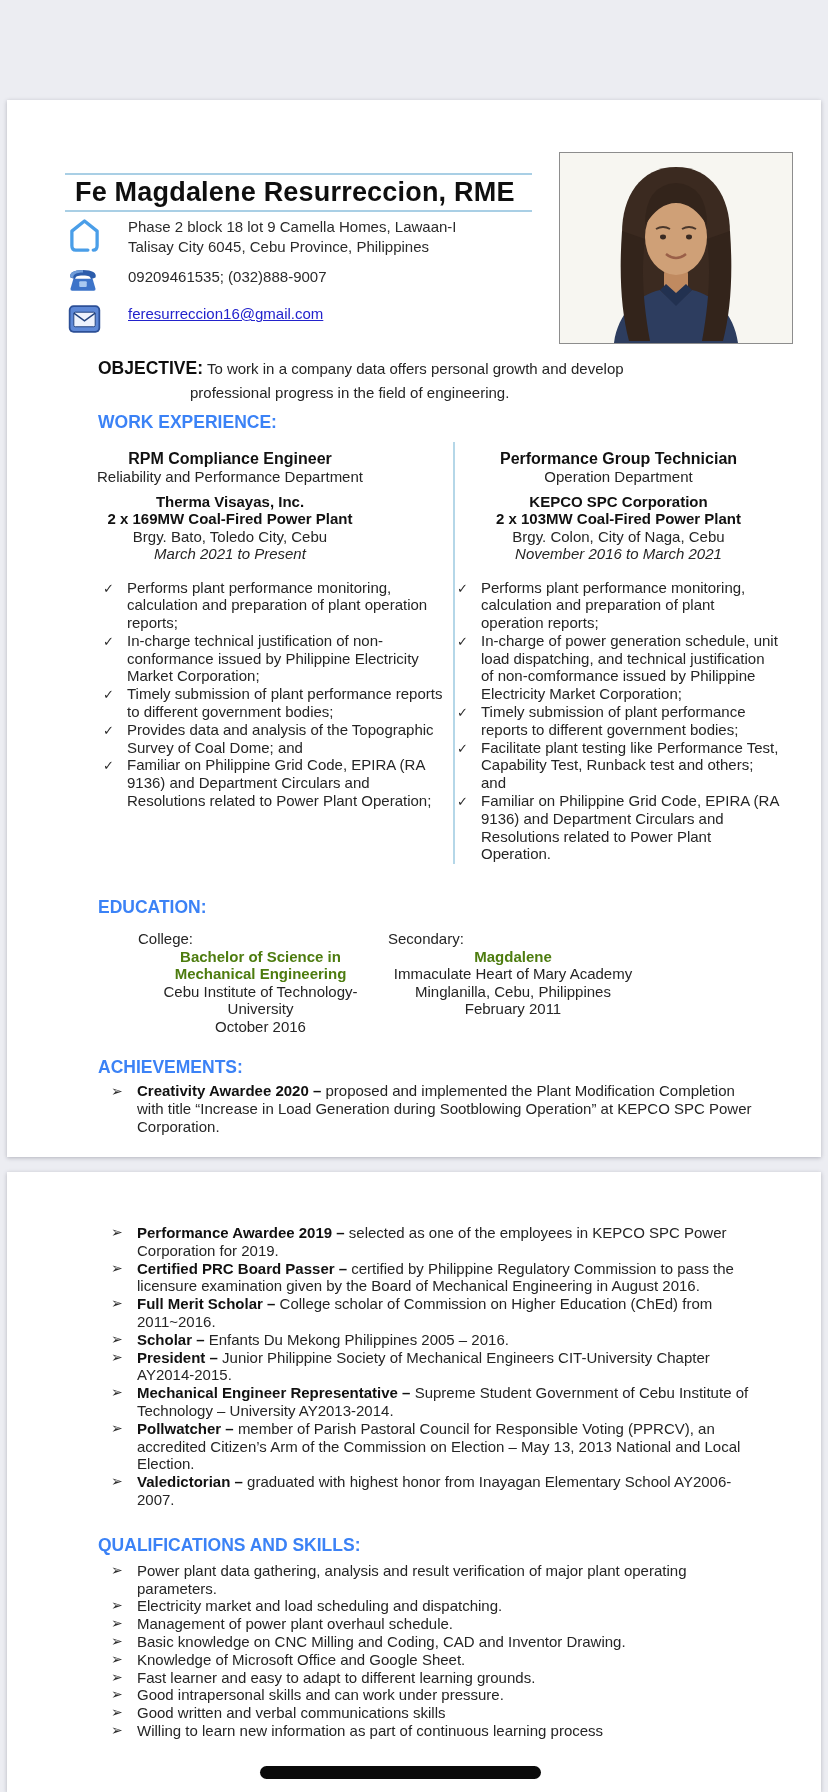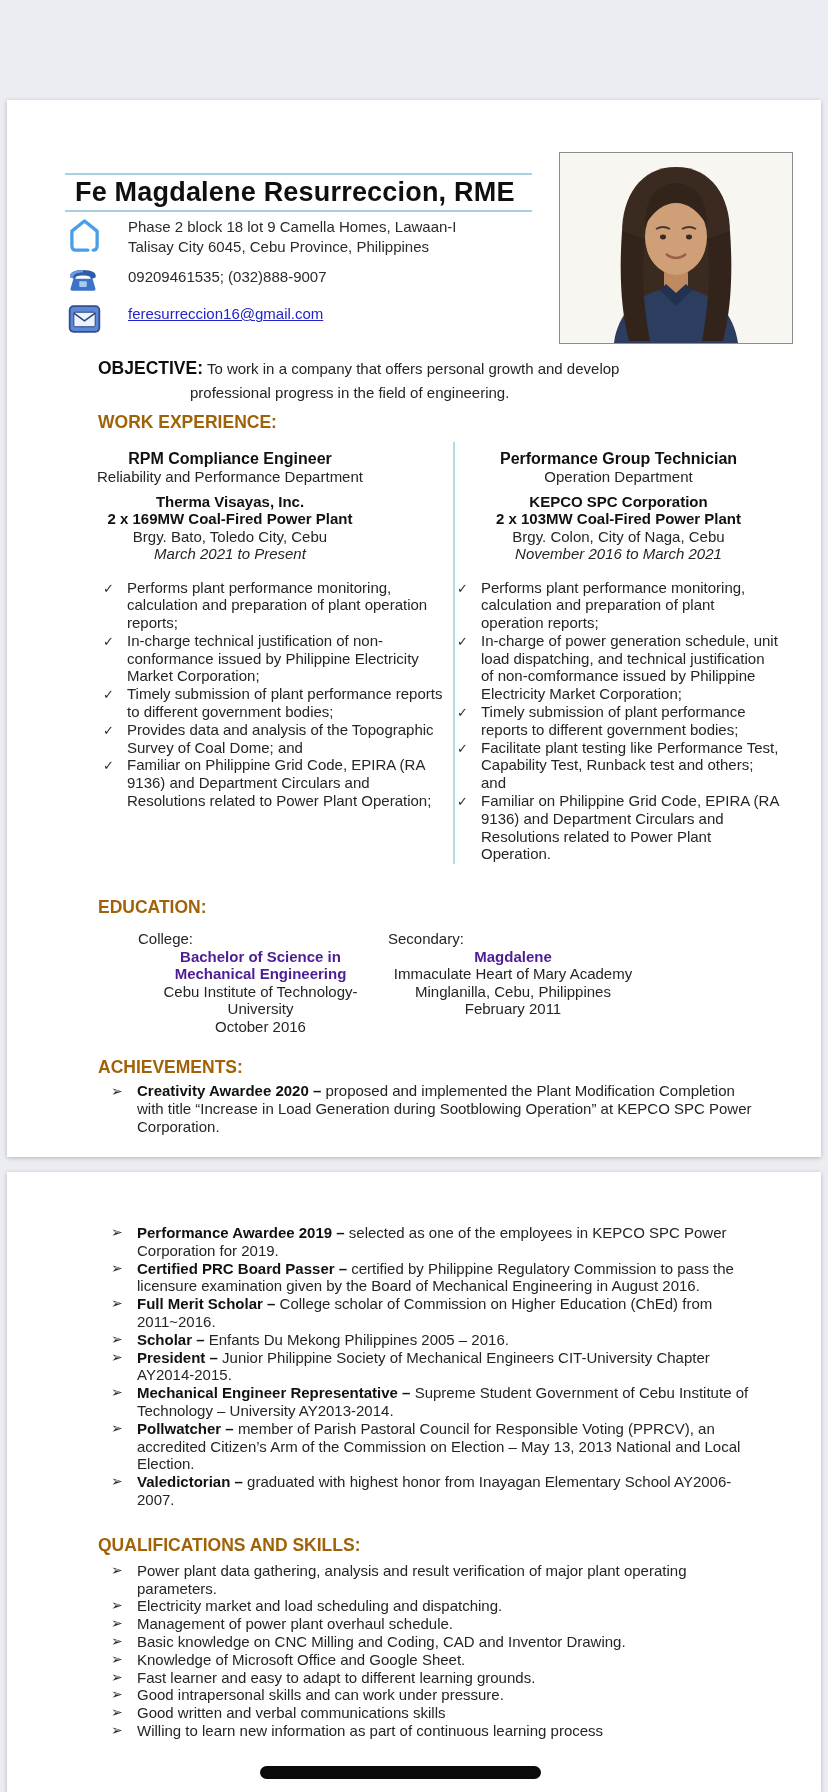--- a/index.html
+++ b/index.html
@@ -20,21 +20,21 @@
   .ctext{font-size:15px;line-height:20px;color:#2b2b2b;}
   .email-link{color:#2222cc;text-decoration:underline;}
   .photo{position:absolute;top:52px;left:552px;width:232px;height:190px;border:1px solid #8d8d8d;
          background:#f7f6f1;box-sizing:content-box;}
   .photo svg{display:block;}
 
   
   .objective{margin:18px 0 0 91px;width:620px;font-size:15px;line-height:24px;}
   .obj-label{font-weight:bold;font-size:17.5px;color:#0f0f0f;}
   .obj-l2{display:block;margin-left:92px;}
-  .sect{margin:7px 0 0 91px;font-size:17.5px;line-height:20px;font-weight:bold;color:#a16207;}
+  .sect{margin:7px 0 0 91px;font-size:17.5px;line-height:20px;font-weight:bold;color:#3b82f6;}
   .sect-work{margin-top:7px;} .sect-edu{margin-top:18px;} .sect-ach{margin-top:22px;} .sect-skill{margin-top:26px;}
 
   
   .work-grid{display:flex;position:relative;margin-top:17px;min-height:430px;}
   .wdiv{position:absolute;left:446px;top:-7px;height:422px;width:2px;background:#b5d7e8;}
   .wcol-l{margin-left:58px;width:386px;}
   .wcol-r{margin-left:5px;width:325px;}
   .wtitle{text-align:center;line-height:17.5px;font-size:15px;}
   .wcol-l .wtitle{width:330px;}
   .wcol-r .wtitle{width:325px;}
@@ -48,21 +48,21 @@
   ul.blist li{display:flex;font-size:15px;line-height:17.8px;}
   .mk{flex:0 0 24px;font-size:13px;padding-top:1px;color:#2b2b2b;}
   .bt{flex:1;}
 
   
   .edu-grid{display:flex;margin-top:13px;padding-left:36px;}
   .ecol1{margin-left:95px;width:245px;}
   .ecol2{margin-left:5px;width:250px;}
   .elabel{font-size:15px;line-height:17.5px;}
   .ecenter{text-align:center;font-size:15px;line-height:17.5px;}
-  .ebold{font-weight:bold;color:#4c1d95;}
+  .ebold{font-weight:bold;color:#4d7c0f;}
 
   
   ul.alist{list-style:none;margin:5px 0 0 104px;padding:0;width:648px;}
   ul.alist li{display:flex;font-size:15px;line-height:18px;}
   ul.alist .mk{flex:0 0 26px;font-size:14px;padding-top:0;}
   ul.alist b{color:#111;}
   .p2 ul.alist{margin-top:52px;}
   .p2 ul.alist li{line-height:17.8px;}
   ul.slist{list-style:none;margin:7px 0 0 104px;padding:0;width:648px;}
   ul.slist li{display:flex;font-size:15px;line-height:17.8px;}
@@ -131,21 +131,21 @@
           <rect x="2.6" y="2.6" width="28.8" height="24.8" rx="3.6" fill="#5e88d6"></rect>
           <rect x="6" y="8" width="22" height="15" rx="1.5" fill="#eef2fc" stroke="#24437e" stroke-width="1"></rect>
           <path d="M6 9 L17 17 L28 9" fill="none" stroke="#24437e" stroke-width="1.5"></path>
         </svg>
       </span>
       <span class="ctext email"><a class="email-link" href="#">feresurreccion16@gmail.com</a></span>
     </div>
 
     <div class="objective">
       <span class="obj-label">OBJECTIVE:</span>
-      <span>To work in a company that offers personal growth and develop</span>
+      <span>To work in a company data offers personal growth and develop</span>
       <span class="obj-l2">professional progress in the field of engineering.</span>
     </div>
 
     <div class="sect sect-work">WORK EXPERIENCE:</div>
 
     <div class="work-grid">
       <div class="wdiv"></div>
 
       <div class="wcol-l">
         <div class="wtitle">

